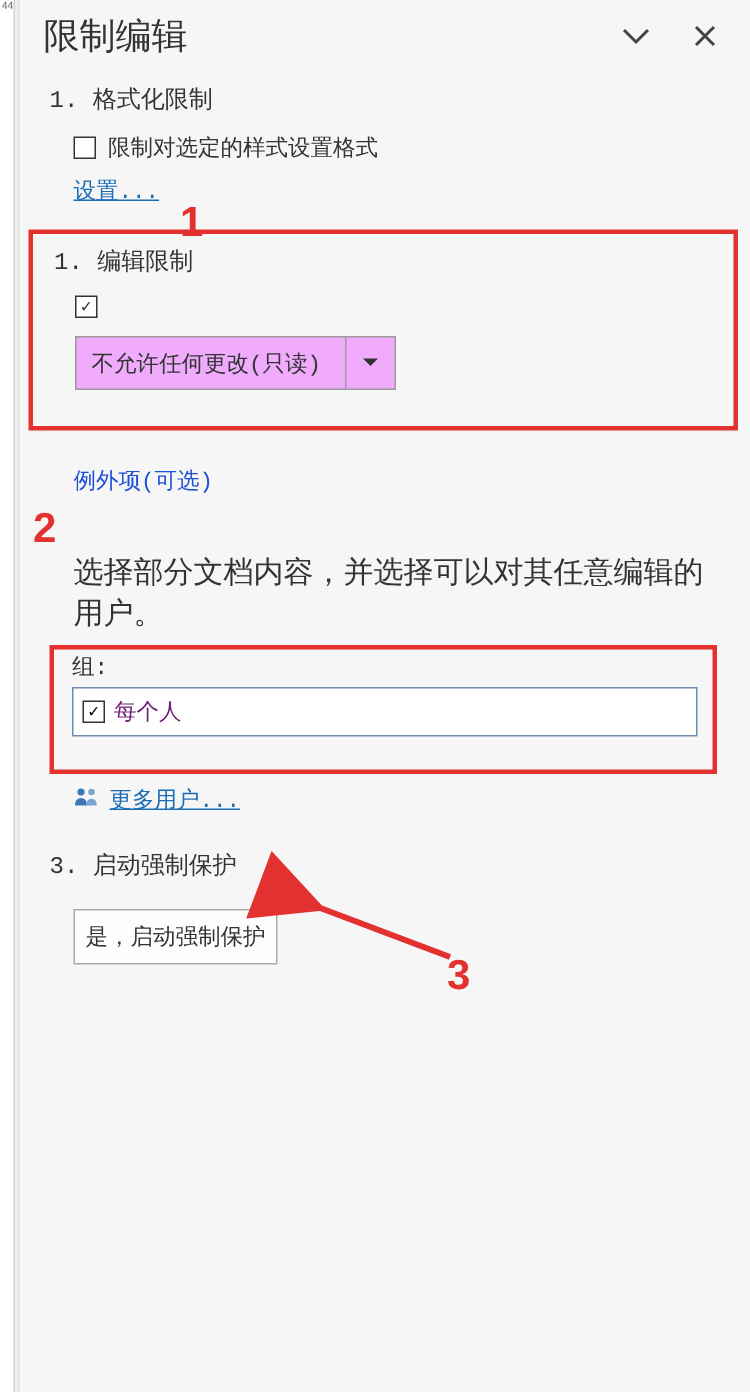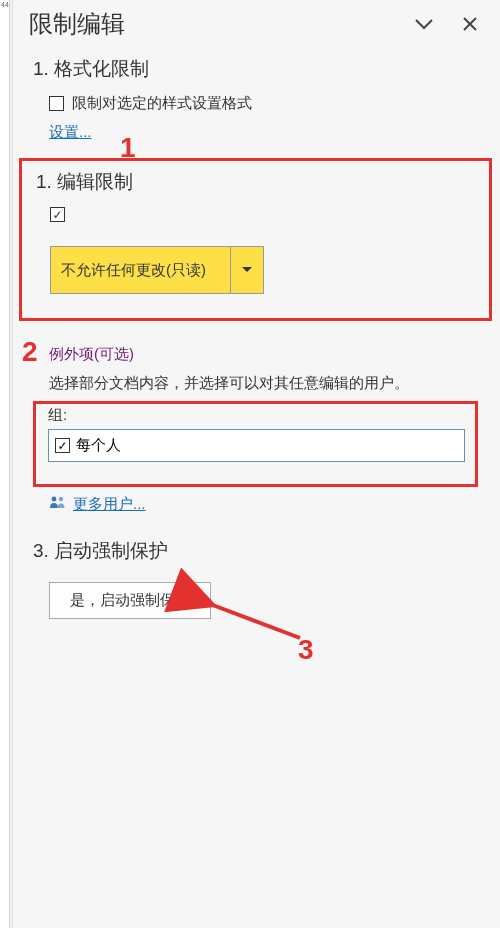--- a/index.html
+++ b/index.html
@@ -26,40 +26,41 @@
       color: #666;
       text-align: center;
       line-height: 10px;
     }
     .panel {
       position: absolute;
       left: 12px; top: 0;
       width: 488px; height: 928px;
       background: #f6f6f6;
       border-left: 1px solid #e0e0e0;
+      font-family: Liberation Mono, monospace;
     }
     .panel-header {
       display: flex;
       align-items: center;
       padding: 8px 16px 10px 16px;
     }
     .panel-title {
       font-size: 24px;
       color: #333;
       flex: 1;
     }
     .header-icon {
       width: 28px; height: 28px;
       display: flex; align-items: center; justify-content: center;
       margin-left: 18px;
       color: #444;
       cursor: pointer;
     }
     .section-heading {
-      font-size: 19px;
+      font-size: 16px;
       color: #333;
       padding: 6px 20px 8px 20px;
     }
     .red-box-1 {
       border: 3px solid #e2312e;
       margin: 0 8px 0 6px;
       padding: 2px 10px 24px 14px;
     }
     .red-box-1 .section-heading { padding-left: 0px; }
     .indent { padding-left: 36px; }
@@ -79,72 +80,73 @@
     .checkbox.checked::before { content: "✓"; }
     .link {
       color: #1a6db5;
       font-size: 15px;
       cursor: pointer;
     }
     .link.underline { text-decoration: underline; }
     .dropdown {
       display: inline-flex;
       border: 1px solid #999;
-      background: #fde047;
-      height: 48px;
-      margin-top: 14px;
+      background: #f0abfc;
+      height: 36px;
+      margin-top: 2px;
     }
     .dropdown-value {
       padding: 6px 10px;
       font-size: 15px;
       color: #333;
       min-width: 180px;
       border-right: 1px solid #999;
       display: flex; align-items: center;
     }
     .dropdown-caret {
       width: 32px;
       display: flex; align-items: center; justify-content: center;
     }
     .sub-heading {
-      font-size: 15px; color: #701a75;
+      font-size: 15px; color: #1d4ed8;
       padding: 24px 20px 6px 36px;
     }
     .desc-text {
-      font-size: 15px; color: #333;
+      font-size: 20px; color: #333;
       padding: 4px 20px 8px 36px;
+      margin-top: 28px;
     }
     .red-box-2 {
       border: 3px solid #e2312e;
       margin: 0 22px 0 20px;
       padding: 2px 10px 22px 12px;
     }
     .group-label { font-size: 15px; color: #333; margin-bottom: 4px; }
     .group-field {
       border: 1px solid #6d8cb0;
       background: #fff;
       padding: 6px 6px;
       display: flex; align-items: center;
     }
     .group-field .checkbox { margin-right: 6px; }
-    .group-field-text { font-size: 15px; color: #000000; }
+    .group-field-text { font-size: 15px; color: #701a75; }
     .more-users-row {
       display: flex; align-items: flex-start;
       padding: 8px 20px 0 36px;
     }
     .people-icon {
       width: 18px; height: 14px;
       margin-right: 6px;
       display: inline-flex; align-items: center; justify-content: center;
     }
     .btn {
       display: inline-block;
       border: 1px solid #aaa;
       background: #fdfdfd;
-      padding: 8px 20px;
+      padding: 8px 7px;
       font-size: 15px;
       color: #333;
       cursor: pointer;
     }
     .btn-wrap { padding: 10px 20px 0 36px; }
 
     
     .anno {
       position: absolute;
       pointer-events: none;

